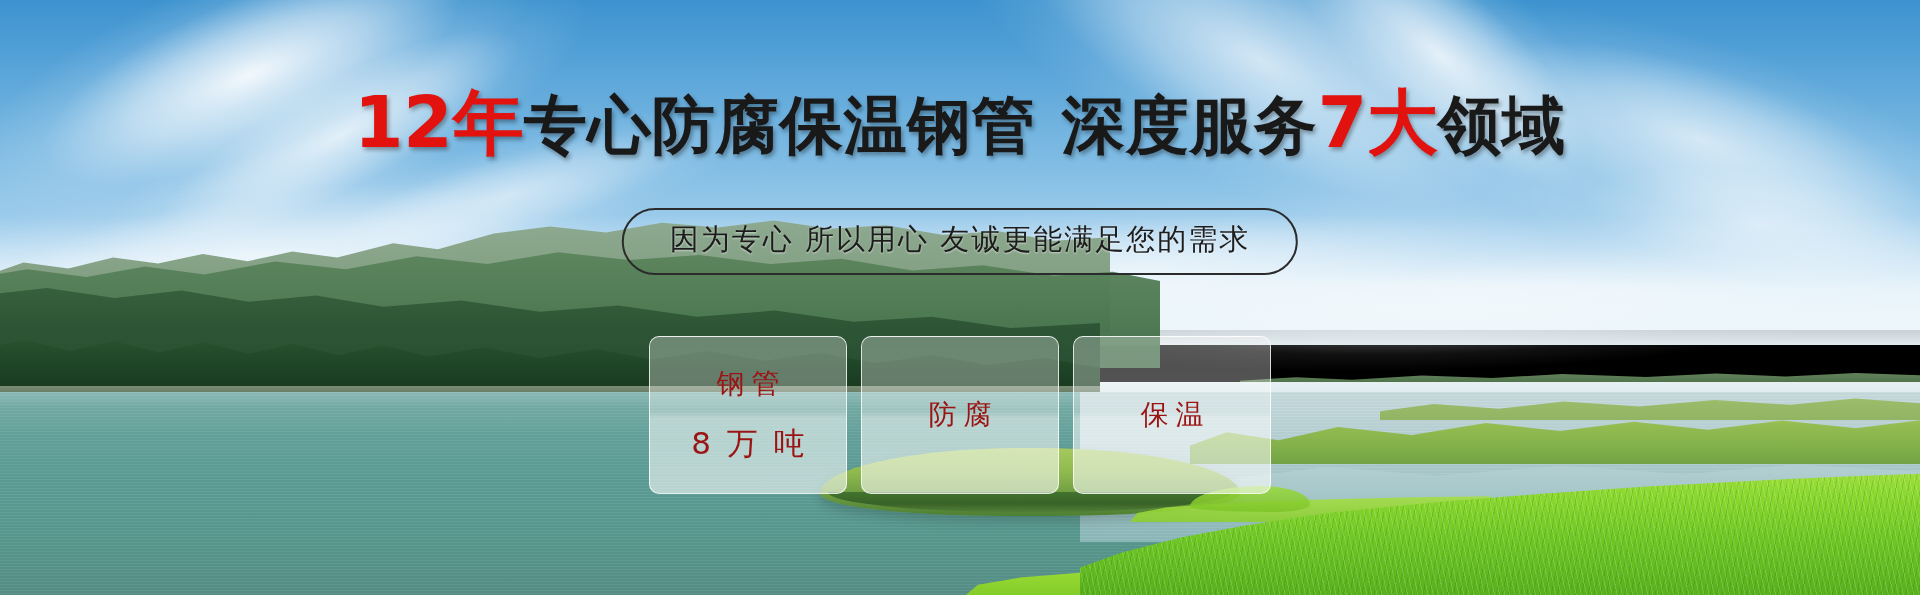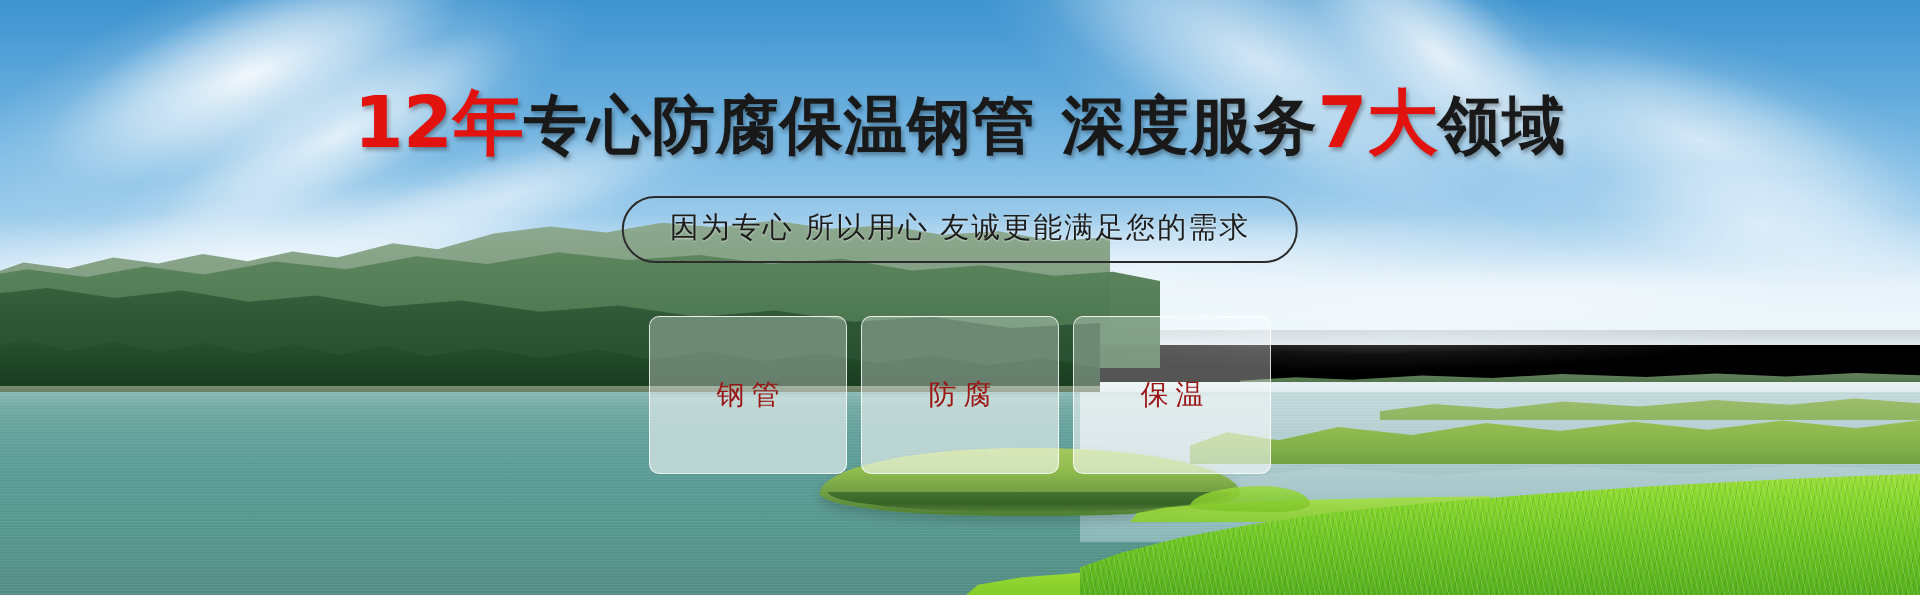--- a/index.html
+++ b/index.html
@@ -239,38 +239,38 @@
   .headline .hl-red {
     color: #e2130f;
     font-size: 71px;
     letter-spacing: 0px;
   }
   .headline .hl-gap { display: inline-block; width: 26px; }
 
   .subtitle-pill {
     position: absolute;
     left: 50%;
-    top: 196px;
+    top: 208px;
     transform: translateX(-50%);
     box-sizing: border-box;
     padding: 10px 46px 13px 46px;
     border: 2px solid #2b2b2b;
     border-radius: 34px;
     color: #1d1d1d;
     font-size: 29px;
     font-weight: 400;
     letter-spacing: 2px;
     white-space: nowrap;
     text-shadow: 0 1px 2px rgba(255,255,255,.55);
   }
 
   .cards {
     position: absolute;
     left: 50%;
-    top: 316px;
+    top: 336px;
     transform: translateX(-50%);
     display: flex;
     gap: 14px;
   }
   .card {
     box-sizing: border-box;
     width: 198px;
     height: 158px;
     border: 1px solid rgba(255,255,255,.78);
     border-radius: 10px;
@@ -358,20 +358,21 @@
     <div class="headline">
       <span class="hl-red">12年</span><span>专心防腐保温钢管</span><span class="hl-gap"></span><span>深度服务</span><span class="hl-red">7大</span><span>领域</span>
     </div>
 
     <div class="subtitle-pill">因为专心 所以用心  友诚更能满足您的需求</div>
 
     <div class="cards">
 
       <div class="card">
         <div class="card-title">钢管</div>
+        <div class="card-value"><span>8 万 吨</span></div>
       </div>
 
       <div class="card">
         <div class="card-title">防腐</div>
       </div>
 
       <div class="card">
         <div class="card-title">保温</div>
       </div>
 

